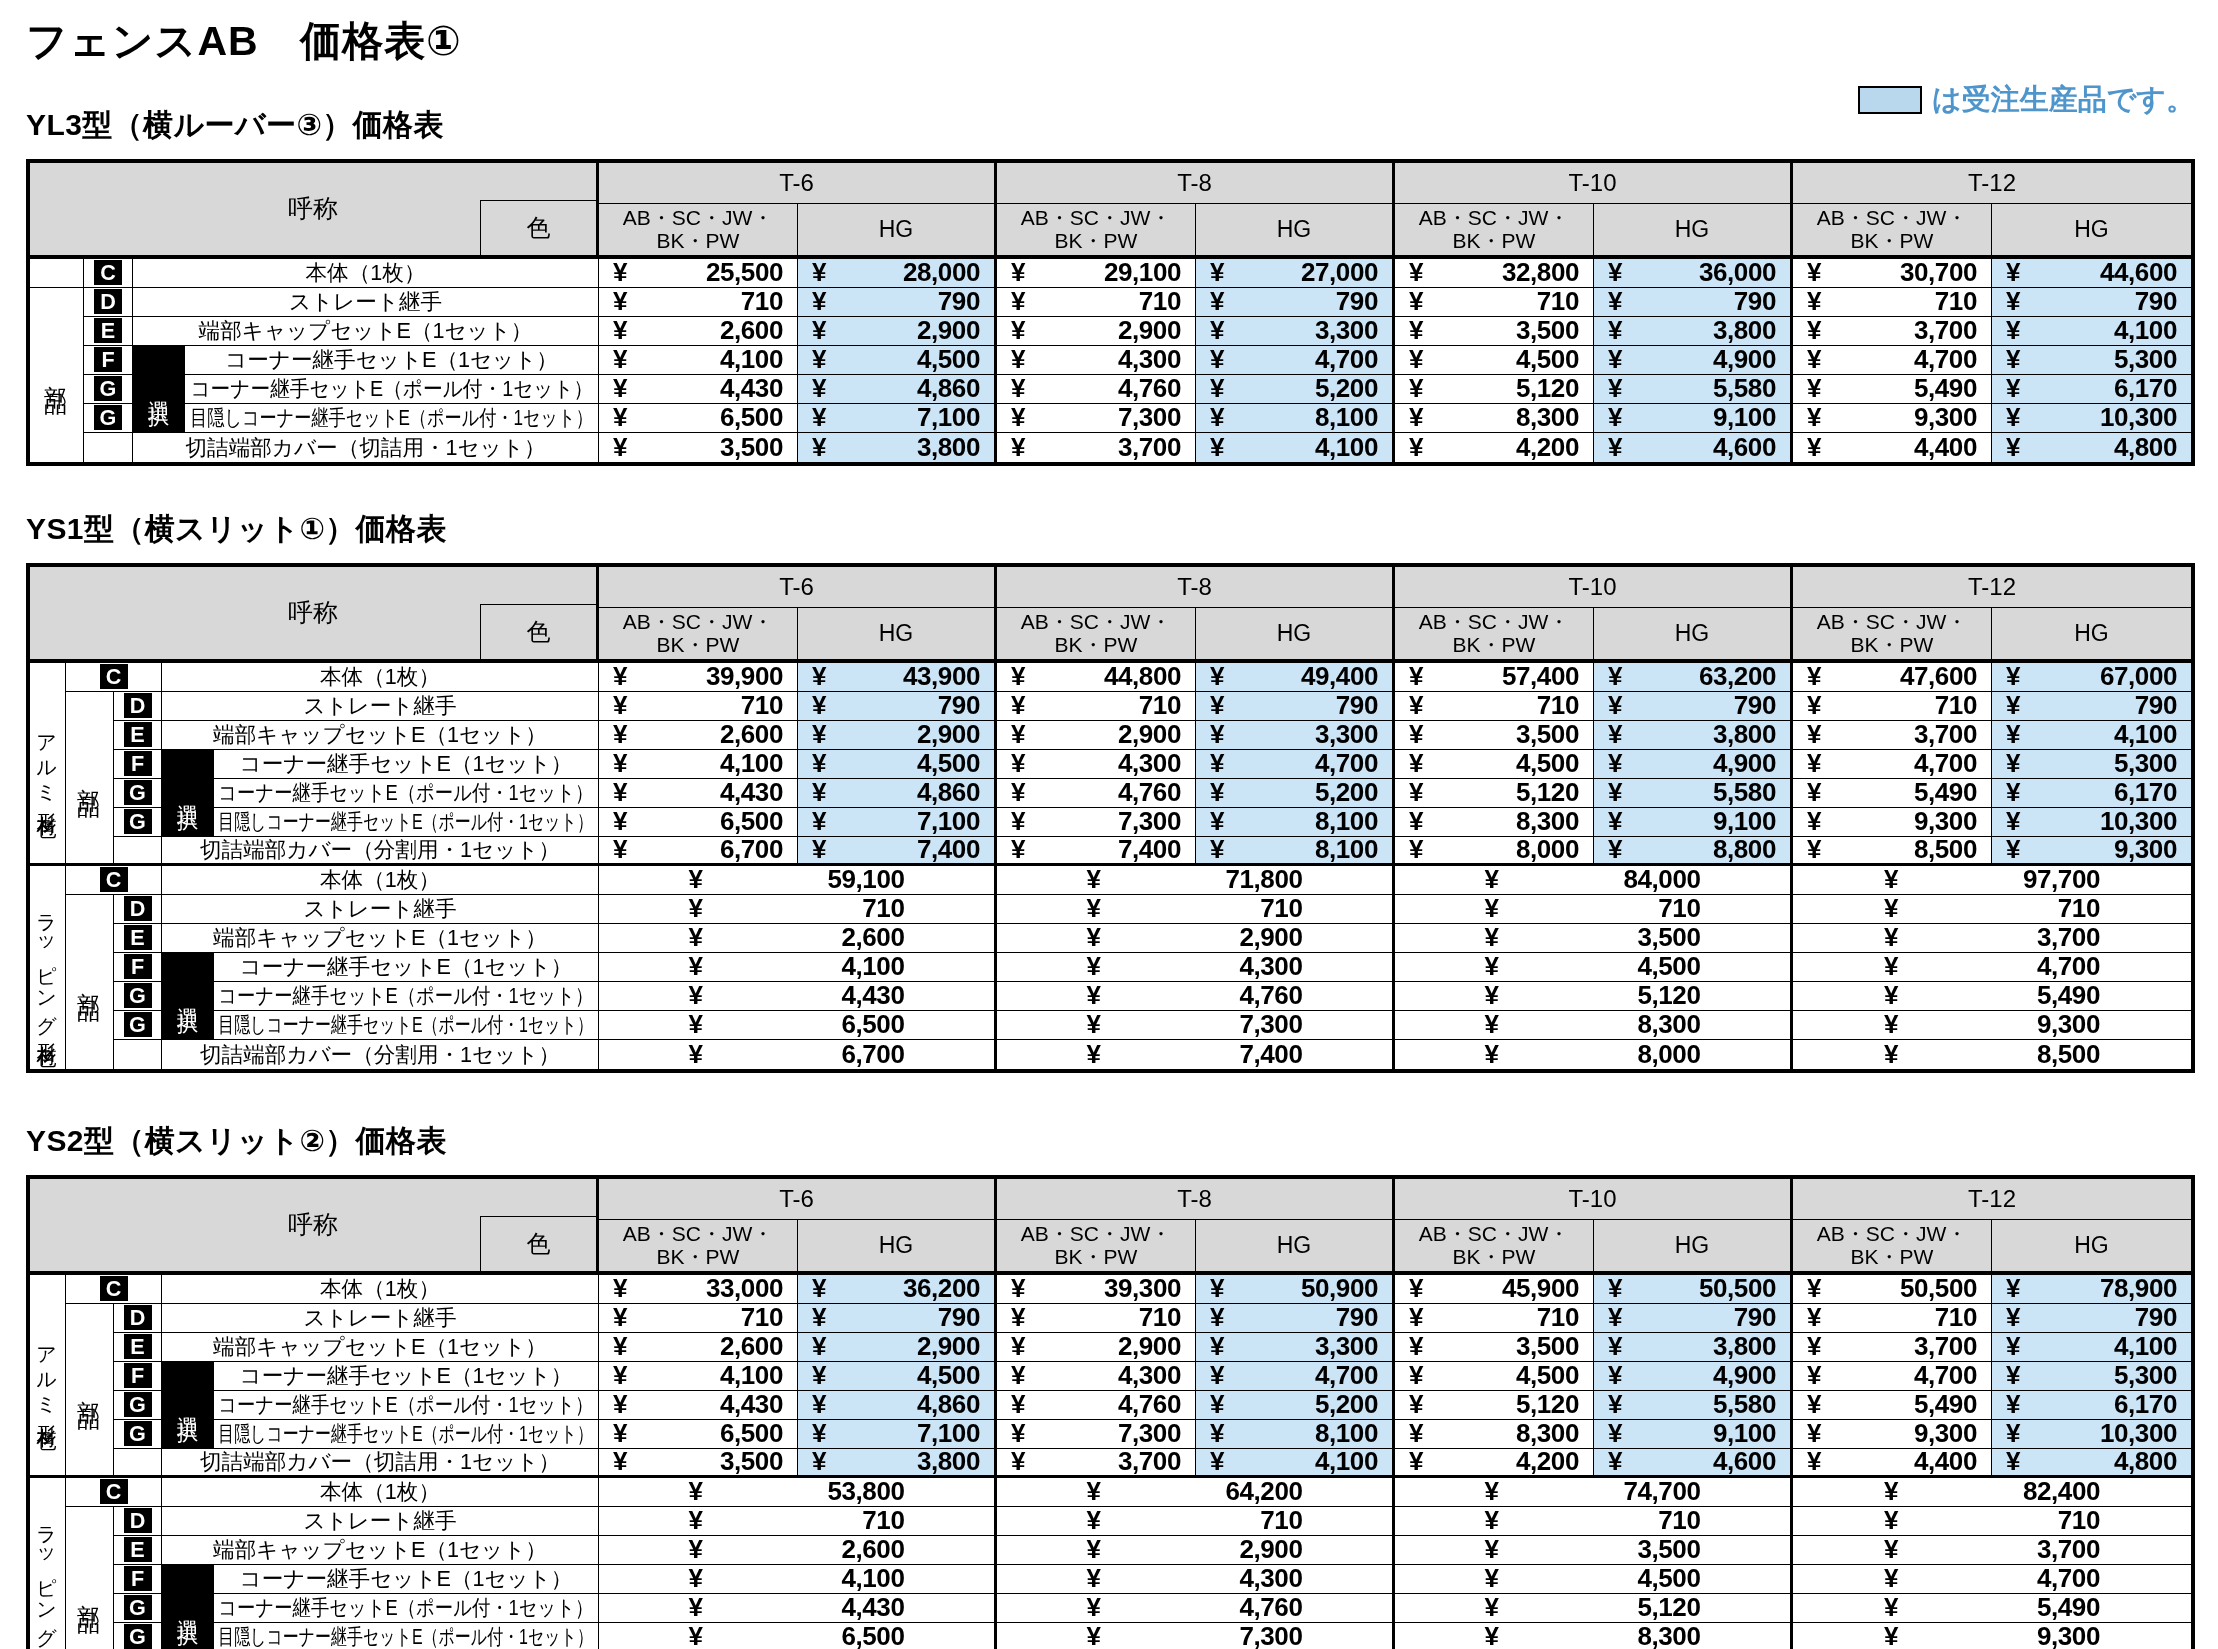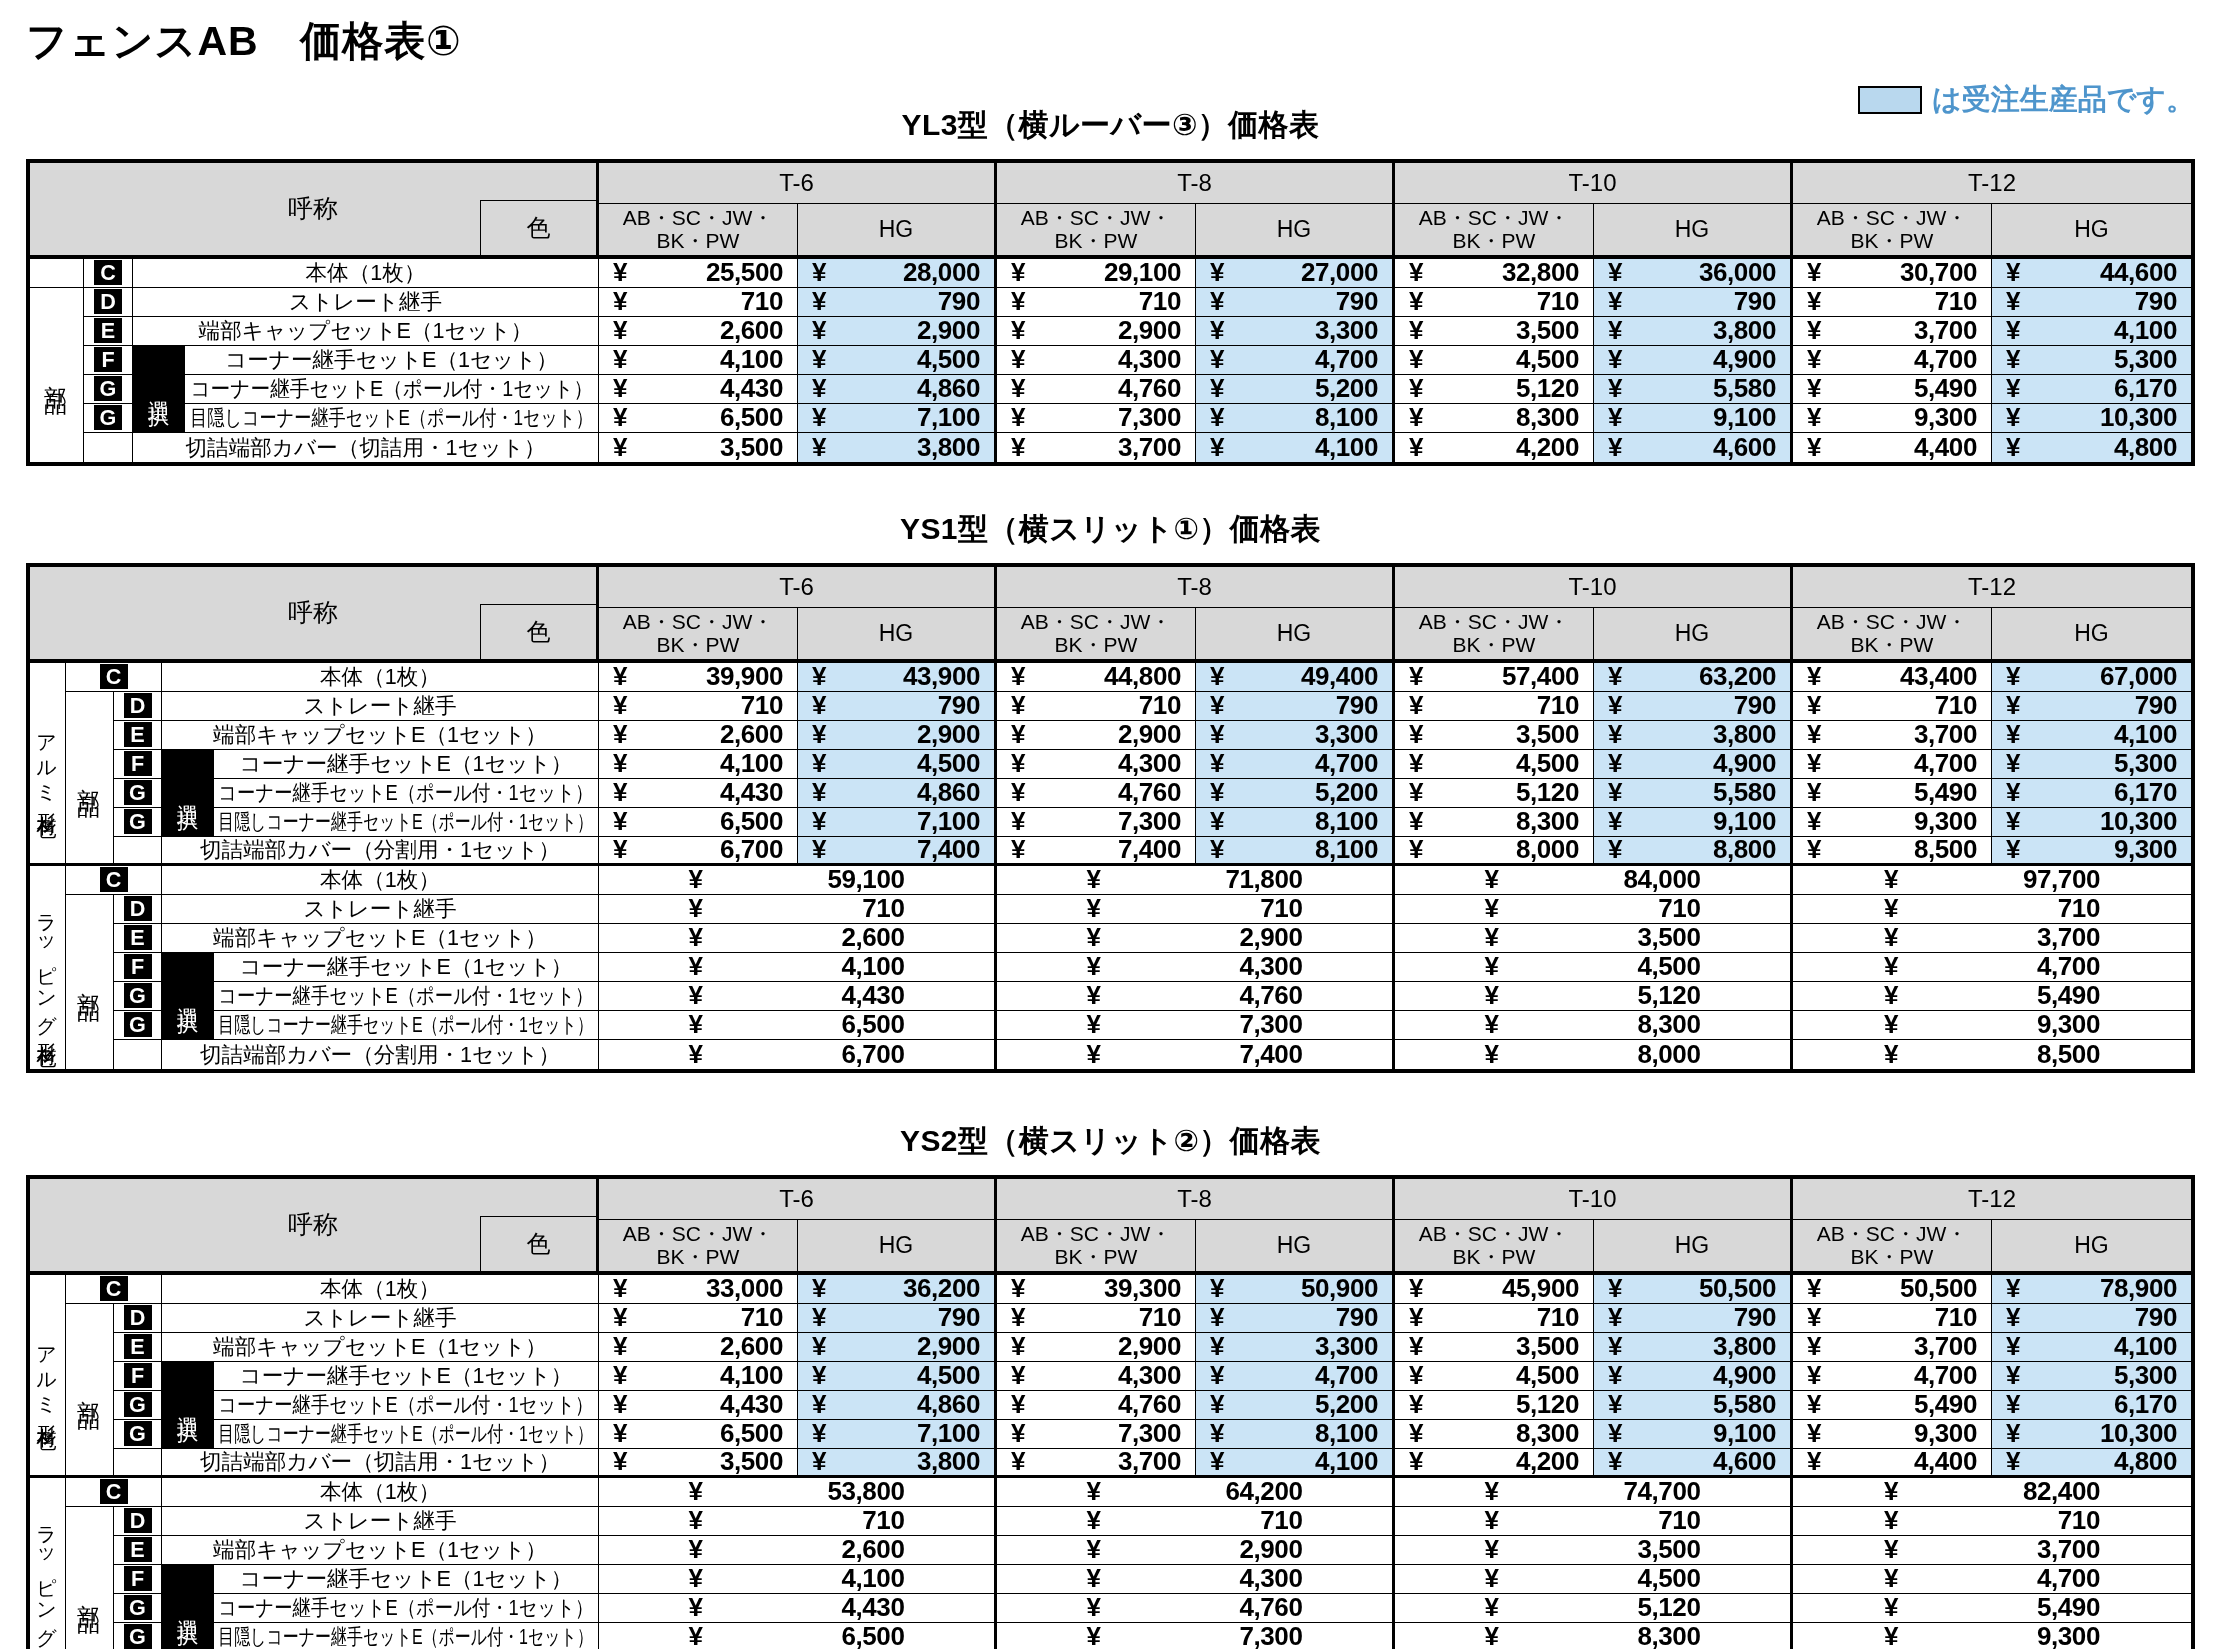--- a/index.html
+++ b/index.html
@@ -2,21 +2,21 @@
 <html style="--hg: #cbe4f6; --legend-swatch: #b9d8ee; --legend-text: #4e95cc; --header-bg: #d8d8d8;font-size:14px"><head>
 <meta charset="utf-8">
 <style>
   html,body{margin:0;padding:0;background:#fff;}
   body{
     width:2219px;height:1650px;position:relative;
     font-family:"Liberation Sans","DejaVu Sans",sans-serif;color:#000;
     padding:10.4px 24px 0 26px;box-sizing:border-box;
   }
   h1{font-size:41px;font-weight:bold;margin:3.5px 0 0 0;letter-spacing:0.9px;}
-  h2{font-size:30px;font-weight:bold;margin:0 0 13px 0;letter-spacing:0.4px;text-align:center;}
+  h2{font-size:30px;font-weight:bold;margin:0 0 13px 0;letter-spacing:0.4px;}
   .sec1 h2{margin-top:36px;}
   .sec2 h2{margin-top:43px;}
   .sec3 h2{margin-top:48px;}
 
   .legend{position:absolute;top:80px;right:24px;display:flex;align-items:center;gap:10.4px;}
   .swatch{display:inline-block;width:64px;height:28px;background:var(--legend-swatch,#b9d8ee);border:2.6px solid #000;box-sizing:border-box;}
   .legend-text{font-size:29px;font-weight:600;color:var(--legend-text,#4e95cc);}
 
   .tbl{
     display:grid;width:2169px;box-sizing:border-box;
@@ -478,21 +478,21 @@
       <div class="cell price  " style="grid-area: 3 / 10;">
         <span class="yen">¥</span>
         <span class="num">57,400</span>
       </div>
       <div class="cell price hg brT " style="grid-area: 3 / 11;">
         <span class="yen">¥</span>
         <span class="num">63,200</span>
       </div>
       <div class="cell price  " style="grid-area: 3 / 12;">
         <span class="yen">¥</span>
-        <span class="num">43,400</span>
+        <span class="num">47,600</span>
       </div>
       <div class="cell price hg br0 " style="grid-area: 3 / 13;">
         <span class="yen">¥</span>
         <span class="num">67,000</span>
       </div>
       <div class="cell bcell " style="grid-area: 4 / 3;">
         <span class="badge">D</span>
       </div>
       <div class="cell name " style="grid-area: 4 / 4 / auto / 6;">
         <span class="fit">ストレート継手</span>

